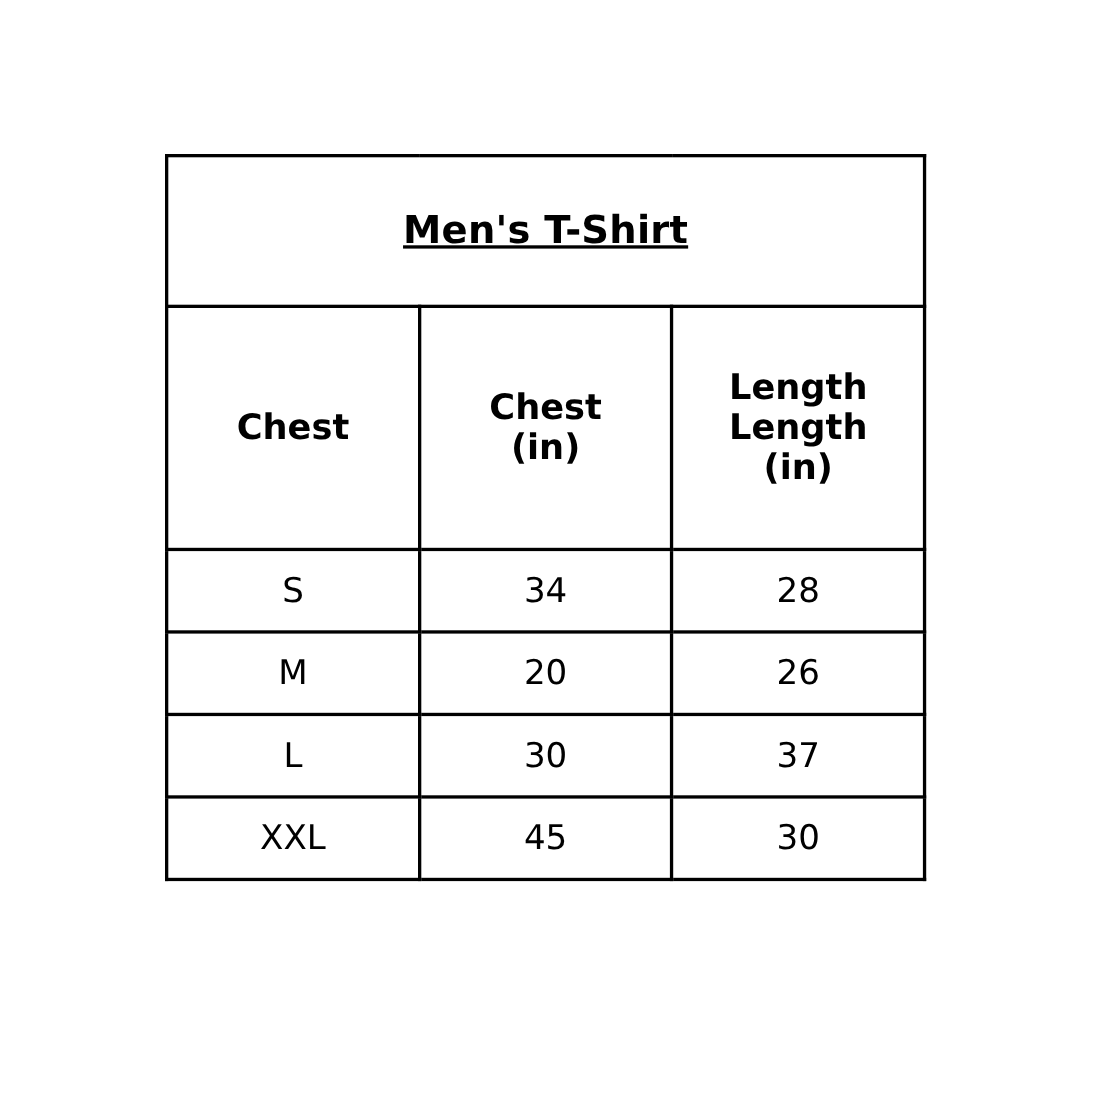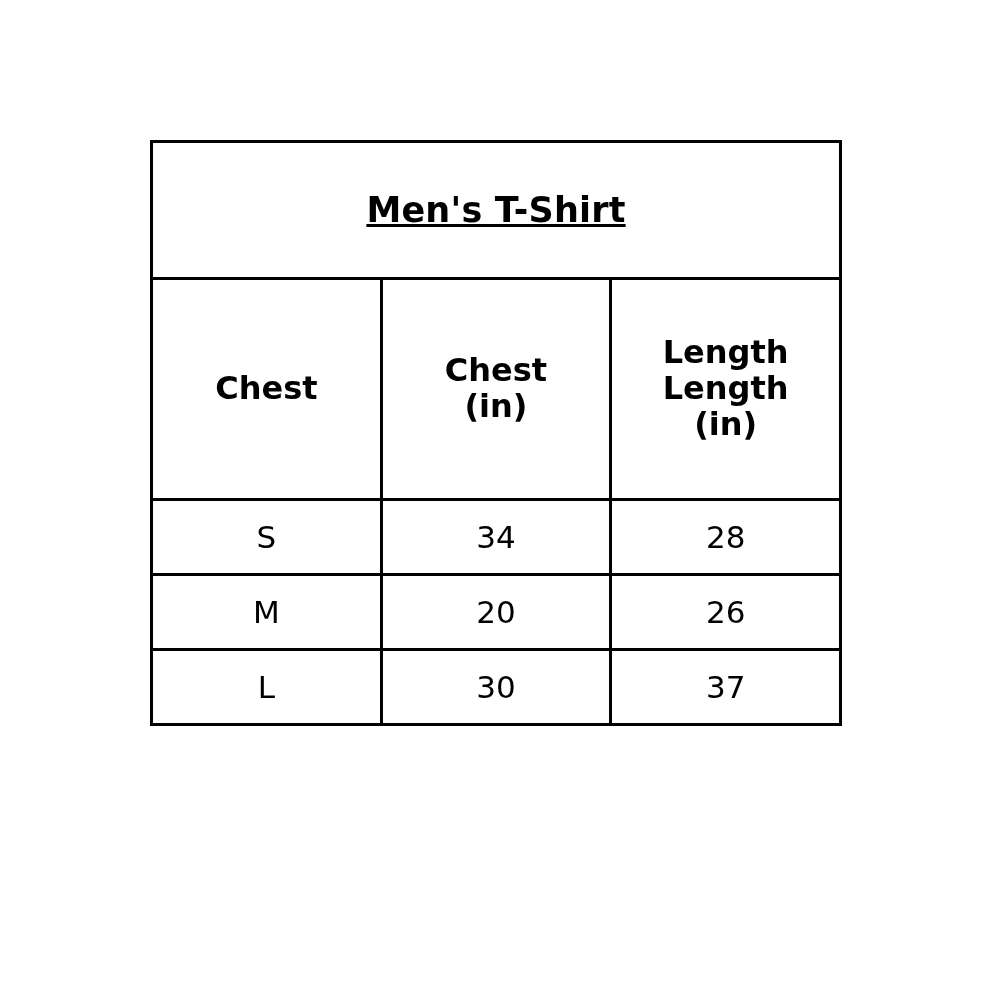--- a/index.html
+++ b/index.html
@@ -94,16 +94,21 @@
       <tr>
         <td class="body-cell">M</td>
         <td class="body-cell">20</td>
         <td class="body-cell">26</td>
       </tr>
       <tr>
         <td class="body-cell">L</td>
         <td class="body-cell">30</td>
         <td class="body-cell">37</td>
       </tr>
+      <tr>
+        <td class="body-cell">XXL</td>
+        <td class="body-cell">45</td>
+        <td class="body-cell">30</td>
+      </tr>
     </tbody>
   </table>
 
 </div>
 
 </body></html>

